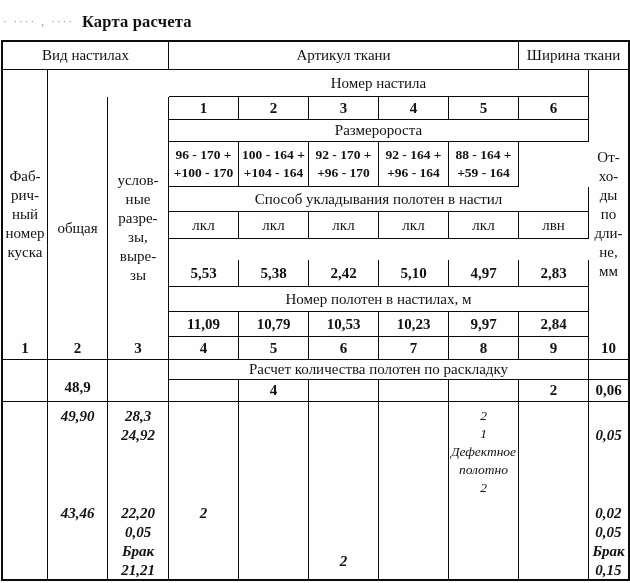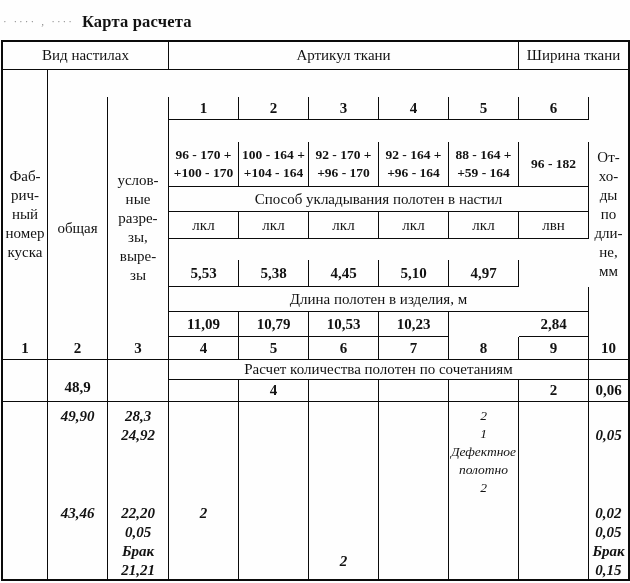--- a/index.html
+++ b/index.html
@@ -50,20 +50,21 @@
 
     <div class="c" style="grid-area:1/1/2/4">Вид настилах</div>
     <div class="c" style="grid-area:1/4/2/9">Артикул ткани</div>
     <div class="c lastcol" style="grid-area:1/9/2/11">Ширина ткани</div>
 
     <div class="c" style="grid-area:2/1/13/2">Фаб-
 рич-
 ный
 номер
 куска</div>
+    <div class="c" style="grid-area:2/4/3/10">Номер настила</div>
     <div class="c" style="grid-area:3/2/13/3">общая</div>
     <div class="c lastcol" style="grid-area:2/10/13/11">От-
 хо-
 ды
 по
 дли-
 не,
 мм</div>
     <div class="c" style="grid-area:3/3/13/4">услов-
 ные
@@ -72,68 +73,70 @@
 выре-
 зы</div>
 
     <div class="c num" style="grid-area:3/4/4/5">1</div>
     <div class="c num" style="grid-area:3/5/4/6">2</div>
     <div class="c num" style="grid-area:3/6/4/7">3</div>
     <div class="c num" style="grid-area:3/7/4/8">4</div>
     <div class="c num" style="grid-area:3/8/4/9">5</div>
     <div class="c num" style="grid-area:3/9/4/10">6</div>
 
+    <div class="c" style="grid-area:4/4/5/10">Размеророста</div>
     <div class="c num small" style="grid-area:5/4/6/5">96 - 170 +
 +100 - 170</div>
     <div class="c num small" style="grid-area:5/5/6/6">100 - 164 +
 +104 - 164</div>
     <div class="c num small" style="grid-area:5/6/6/7">92 - 170 +
 +96 - 170</div>
     <div class="c num small" style="grid-area:5/7/6/8">92 - 164 +
 +96 - 164</div>
     <div class="c num small" style="grid-area:5/8/6/9">88 - 164 +
 +59 - 164</div>
-    <div class="c num small" style="grid-area:5/9/6/10">96 - 182</div>
 
     <div class="c" style="grid-area:6/4/7/10">Способ укладывания полотен в настил</div>
     <div class="c" style="grid-area:7/4/8/5">лкл</div>
     <div class="c" style="grid-area:7/5/8/6">лкл</div>
     <div class="c" style="grid-area:7/6/8/7">лкл</div>
     <div class="c" style="grid-area:7/7/8/8">лкл</div>
     <div class="c" style="grid-area:7/8/8/9">лкл</div>
     <div class="c" style="grid-area:7/9/8/10">лвн</div>
 
     <div class="c num" style="grid-area:9/4/10/5">5,53</div>
     <div class="c num" style="grid-area:9/5/10/6">5,38</div>
-    <div class="c num" style="grid-area:9/6/10/7">4,45</div>
+    <div class="c num" style="grid-area:9/6/10/7">2,42</div>
     <div class="c num" style="grid-area:9/7/10/8">5,10</div>
     <div class="c num" style="grid-area:9/8/10/9">4,97</div>
+    <div class="c num" style="grid-area:9/9/10/10">2,83</div>
 
-    <div class="c" style="grid-area:10/4/11/10">Длина полотен в изделия, м</div>
+    <div class="c" style="grid-area:10/4/11/10">Номер полотен в настилах, м</div>
     <div class="c num" style="grid-area:11/4/12/5">11,09</div>
     <div class="c num" style="grid-area:11/5/12/6">10,79</div>
     <div class="c num" style="grid-area:11/6/12/7">10,53</div>
     <div class="c num" style="grid-area:11/7/12/8">10,23</div>
+    <div class="c num" style="grid-area:11/8/12/9">9,97</div>
     <div class="c num" style="grid-area:11/9/12/10">2,84</div>
 
     <div class="c num" style="grid-area:12/1/13/2">1</div>
     <div class="c num" style="grid-area:12/2/13/3">2</div>
     <div class="c num" style="grid-area:12/3/13/4">3</div>
     <div class="c num" style="grid-area:12/4/13/5">4</div>
     <div class="c num" style="grid-area:12/5/13/6">5</div>
     <div class="c num" style="grid-area:12/6/13/7">6</div>
     <div class="c num" style="grid-area:12/7/13/8">7</div>
     <div class="c num" style="grid-area:12/8/13/9">8</div>
     <div class="c num" style="grid-area:12/9/13/10">9</div>
     <div class="c num lastcol" style="grid-area:12/10/13/11">10</div>
 
     <div class="c" style="grid-area:13/1/15/2"></div>
     <div class="c num bottom" style="grid-area:13/2/15/3">48,9</div>
     <div class="c" style="grid-area:13/3/15/4"></div>
-    <div class="c" style="grid-area:13/4/14/10">Расчет количества полотен по сочетаниям</div>
+    <div class="c" style="grid-area:13/4/14/10">Расчет количества полотен по раскладку</div>
     <div class="c lastcol" style="grid-area:13/10/14/11"></div>
     <div class="c" style="grid-area:14/4/15/5"></div>
     <div class="c num" style="grid-area:14/5/15/6">4</div>
     <div class="c" style="grid-area:14/6/15/7"></div>
     <div class="c" style="grid-area:14/7/15/8"></div>
     <div class="c" style="grid-area:14/8/15/9"></div>
     <div class="c num" style="grid-area:14/9/15/10">2</div>
     <div class="c num lastcol" style="grid-area:14/10/15/11">0,06</div>
 
     <div class="c nbb" style="grid-area:15/1/16/2"></div>

